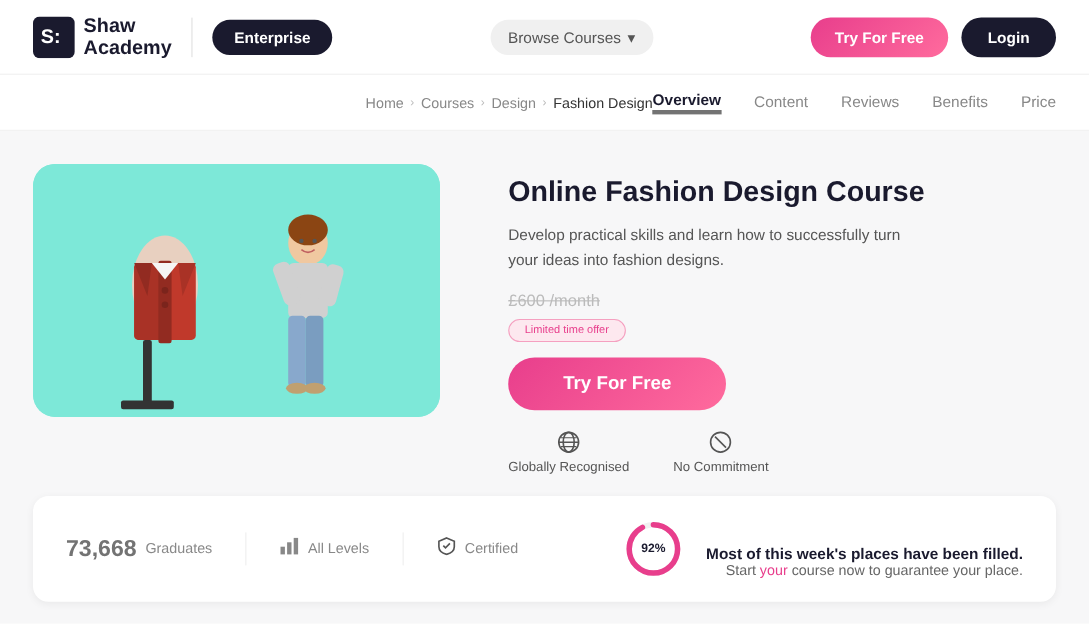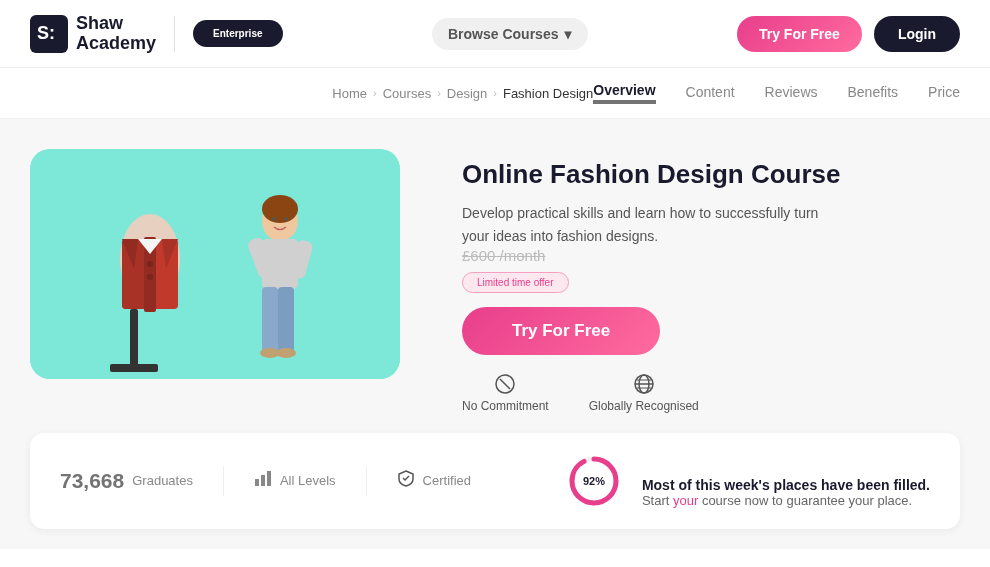--- a/index.html
+++ b/index.html
@@ -5,23 +5,23 @@
     * { box-sizing: border-box; margin: 0; padding: 0; }
     body { font-family: -apple-system, BlinkMacSystemFont, 'Segoe UI', sans-serif; background: #fff; color: #222; width: 990px; overflow-x: hidden; }
 
     
     .header { display: flex; align-items: center; justify-content: space-between; padding: 10px 30px; border-bottom: 1px solid #eee; background: #fff; height: 68px; }
     .header-left { display: flex; align-items: center; gap: 18px; }
     .logo { display: flex; align-items: center; gap: 8px; }
     .logo-icon { width: 38px; height: 38px; }
     .logo-text { font-size: 18px; font-weight: 700; color: #1a1a2e; line-height: 1.1; }
     .divider-v { width: 1px; height: 36px; background: #e0e0e0; }
-    .btn-enterprise { background: #1a1a2e; color: #fff; border: none; border-radius: 24px; padding: 8px 20px; font-size: 10px; font-weight: 600; cursor: pointer; }
+    .btn-enterprise { background: #1a1a2e; color: #fff; border: none; border-radius: 24px; padding: 8px 20px; font-size: 14px; font-weight: 600; cursor: pointer; }
     .header-center { display: flex; align-items: center; gap: 8px; }
-    .browse-courses-btn { background: #f0f0f0; border: none; border-radius: 24px; padding: 8px 16px; font-size: 14px; color: #555; cursor: pointer; display: flex; align-items: center; gap: 6px; font-weight: bold; }
+    .browse-courses-btn { background: #f0f0f0; border: none; border-radius: 24px; padding: 8px 16px; font-size: 14px; color: #555; cursor: pointer; display: flex; align-items: center; gap: 6px; }
     .header-right { display: flex; align-items: center; gap: 12px; }
     .btn-try-free-header { background: linear-gradient(135deg, #e83e8c, #ff6b9d); color: #fff; border: none; border-radius: 24px; padding: 10px 22px; font-size: 14px; font-weight: 700; cursor: pointer; }
     .btn-login { background: #1a1a2e; color: #fff; border: none; border-radius: 24px; padding: 10px 24px; font-size: 14px; font-weight: 600; cursor: pointer; }
 
     
     .breadcrumb-bar { background: #fff; padding: 0 30px; border-bottom: 1px solid #f0f0f0; }
     .breadcrumb-nav-row { display: flex; align-items: center; justify-content: flex-end; }
     .breadcrumb { display: flex; align-items: center; gap: 6px; padding: 14px 0; font-size: 13px; color: #888; }
     .breadcrumb-item { color: #888; text-decoration: none; }
     .breadcrumb-item.active { color: #333; font-weight: 500; }
@@ -33,36 +33,36 @@
     
     .main-section { background: #f7f7f8; padding: 30px 30px 20px 30px; }
     .course-hero { display: flex; gap: 62px; align-items: flex-start; }
 
     
     .course-image-card { background: #7de8d8; border-radius: 20px; width: 370px; height: 230px; flex-shrink: 0; overflow: hidden; position: relative; display: flex; align-items: flex-end; justify-content: center; }
 
     
     .course-info { flex: 1; padding-top: 10px; }
     .course-title { font-size: 26px; font-weight: 800; color: #1a1a2e; margin-bottom: 12px; line-height: 1.2; }
-    .course-desc { font-size: 14px; color: #555; line-height: 1.6; max-width: 380px; }
+    .course-desc { font-size: 14px; color: #555; line-height: 1.6; margin-bottom: 18px; max-width: 380px; }
     .price-original { font-size: 15px; color: #bbb; text-decoration: line-through; margin-bottom: 8px; }
     .badge-limited { background: #fde8ef; color: #e83e8c; border: 1px solid #f5a0c0; border-radius: 20px; padding: 4px 14px; font-size: 10px; font-weight: 500; display: inline-block; margin-bottom: 14px; }
     .btn-try-free-main { background: linear-gradient(135deg, #e83e8c, #ff6b9d); color: #fff; border: none; border-radius: 30px; padding: 14px 50px; font-size: 17px; font-weight: 700; cursor: pointer; display: block; margin-bottom: 18px; }
     .course-badges { display: flex; gap: 40px; margin-top: 4px; }
     .course-badge { display: flex; flex-direction: column; align-items: center; gap: 4px; }
     .badge-label { font-size: 12px; color: #555; font-weight: 500; }
 
     
     .stats-bar { background: #fff; border-radius: 14px; margin: 20px 0 0 0; padding: 20px 30px; display: flex; align-items: center; gap: 0; box-shadow: 0 2px 8px rgba(0,0,0,0.06); }
     .stat-item { display: flex; align-items: center; gap: 8px; }
     .stat-number { font-size: 21px; font-weight: 800; color: #737373; }
     .stat-label { font-size: 13px; color: #888; }
     .stat-icon { font-size: 18px; color: #888; }
     .stat-divider { width: 1px; height: 30px; background: #eee; margin: 0 30px; }
-    .stats-right { margin-left: auto; display: flex; align-items: center; gap: 20px; }
+    .stats-right { margin-left: auto; display: flex; align-items: center; gap: 20px; text-align: right; }
     .progress-circle-container { position: relative; width: 56px; height: 56px; }
     .progress-circle-bg { fill: none; stroke: #f0f0f0; stroke-width: 5; }
     .progress-circle-fill { fill: none; stroke: #e83e8c; stroke-width: 5; stroke-linecap: round; stroke-dasharray: 138; stroke-dashoffset: 11; transform: rotate(-90deg); transform-origin: center; }
     .progress-text { position: absolute; top: 50%; left: 50%; transform: translate(-50%, -50%); font-size: 11px; font-weight: 700; color: #1a1a2e; }
     .stats-message { }
     .stats-message-title { font-size: 14px; font-weight: 700; color: #1a1a2e; margin-top: 23px; }
     .stats-message-sub { font-size: 13px; color: #666; }
     .stats-message-sub span { color: #e83e8c; }
 
     
@@ -173,33 +173,33 @@
       <h1 class="course-title">Online Fashion Design Course</h1>
       <p class="course-desc">Develop practical skills and learn how to successfully turn your ideas into fashion designs.</p>
       <div class="price-original">£600 /month</div>
       <span class="badge-limited">Limited time offer</span>
       <br>
       <button class="btn-try-free-main">Try For Free</button>
       <div class="course-badges">
         <div class="course-badge">
           <svg width="22" height="22" viewBox="0 0 22 22">
             <circle cx="11" cy="11" r="9" fill="none" stroke="#555" stroke-width="1.5"></circle>
-            <line x1="6" y1="6" x2="16" y2="16" stroke="#555" stroke-width="1.5"></line>
-          </svg>
-          <span class="badge-label">No Commitment</span>
+            <ellipse cx="11" cy="11" rx="5" ry="9" fill="none" stroke="#555" stroke-width="1.5"></ellipse>
+            <line x1="2" y1="11" x2="20" y2="11" stroke="#555" stroke-width="1.5"></line>
+            <line x1="4" y1="7" x2="18" y2="7" stroke="#555" stroke-width="1"></line>
+            <line x1="4" y1="15" x2="18" y2="15" stroke="#555" stroke-width="1"></line>
+          </svg>
+          <span class="badge-label">Globally Recognised</span>
         </div>
         <div class="course-badge">
           <svg width="22" height="22" viewBox="0 0 22 22">
             <circle cx="11" cy="11" r="9" fill="none" stroke="#555" stroke-width="1.5"></circle>
-            <ellipse cx="11" cy="11" rx="5" ry="9" fill="none" stroke="#555" stroke-width="1.5"></ellipse>
-            <line x1="2" y1="11" x2="20" y2="11" stroke="#555" stroke-width="1.5"></line>
-            <line x1="4" y1="7" x2="18" y2="7" stroke="#555" stroke-width="1"></line>
-            <line x1="4" y1="15" x2="18" y2="15" stroke="#555" stroke-width="1"></line>
-          </svg>
-          <span class="badge-label">Globally Recognised</span>
+            <line x1="6" y1="6" x2="16" y2="16" stroke="#555" stroke-width="1.5"></line>
+          </svg>
+          <span class="badge-label">No Commitment</span>
         </div>
       </div>
     </div>
   </div>
 
   <div class="stats-bar">
     <div class="stat-item">
       <span class="stat-number">73,668</span>
       <span class="stat-label">Graduates</span>
     </div>

